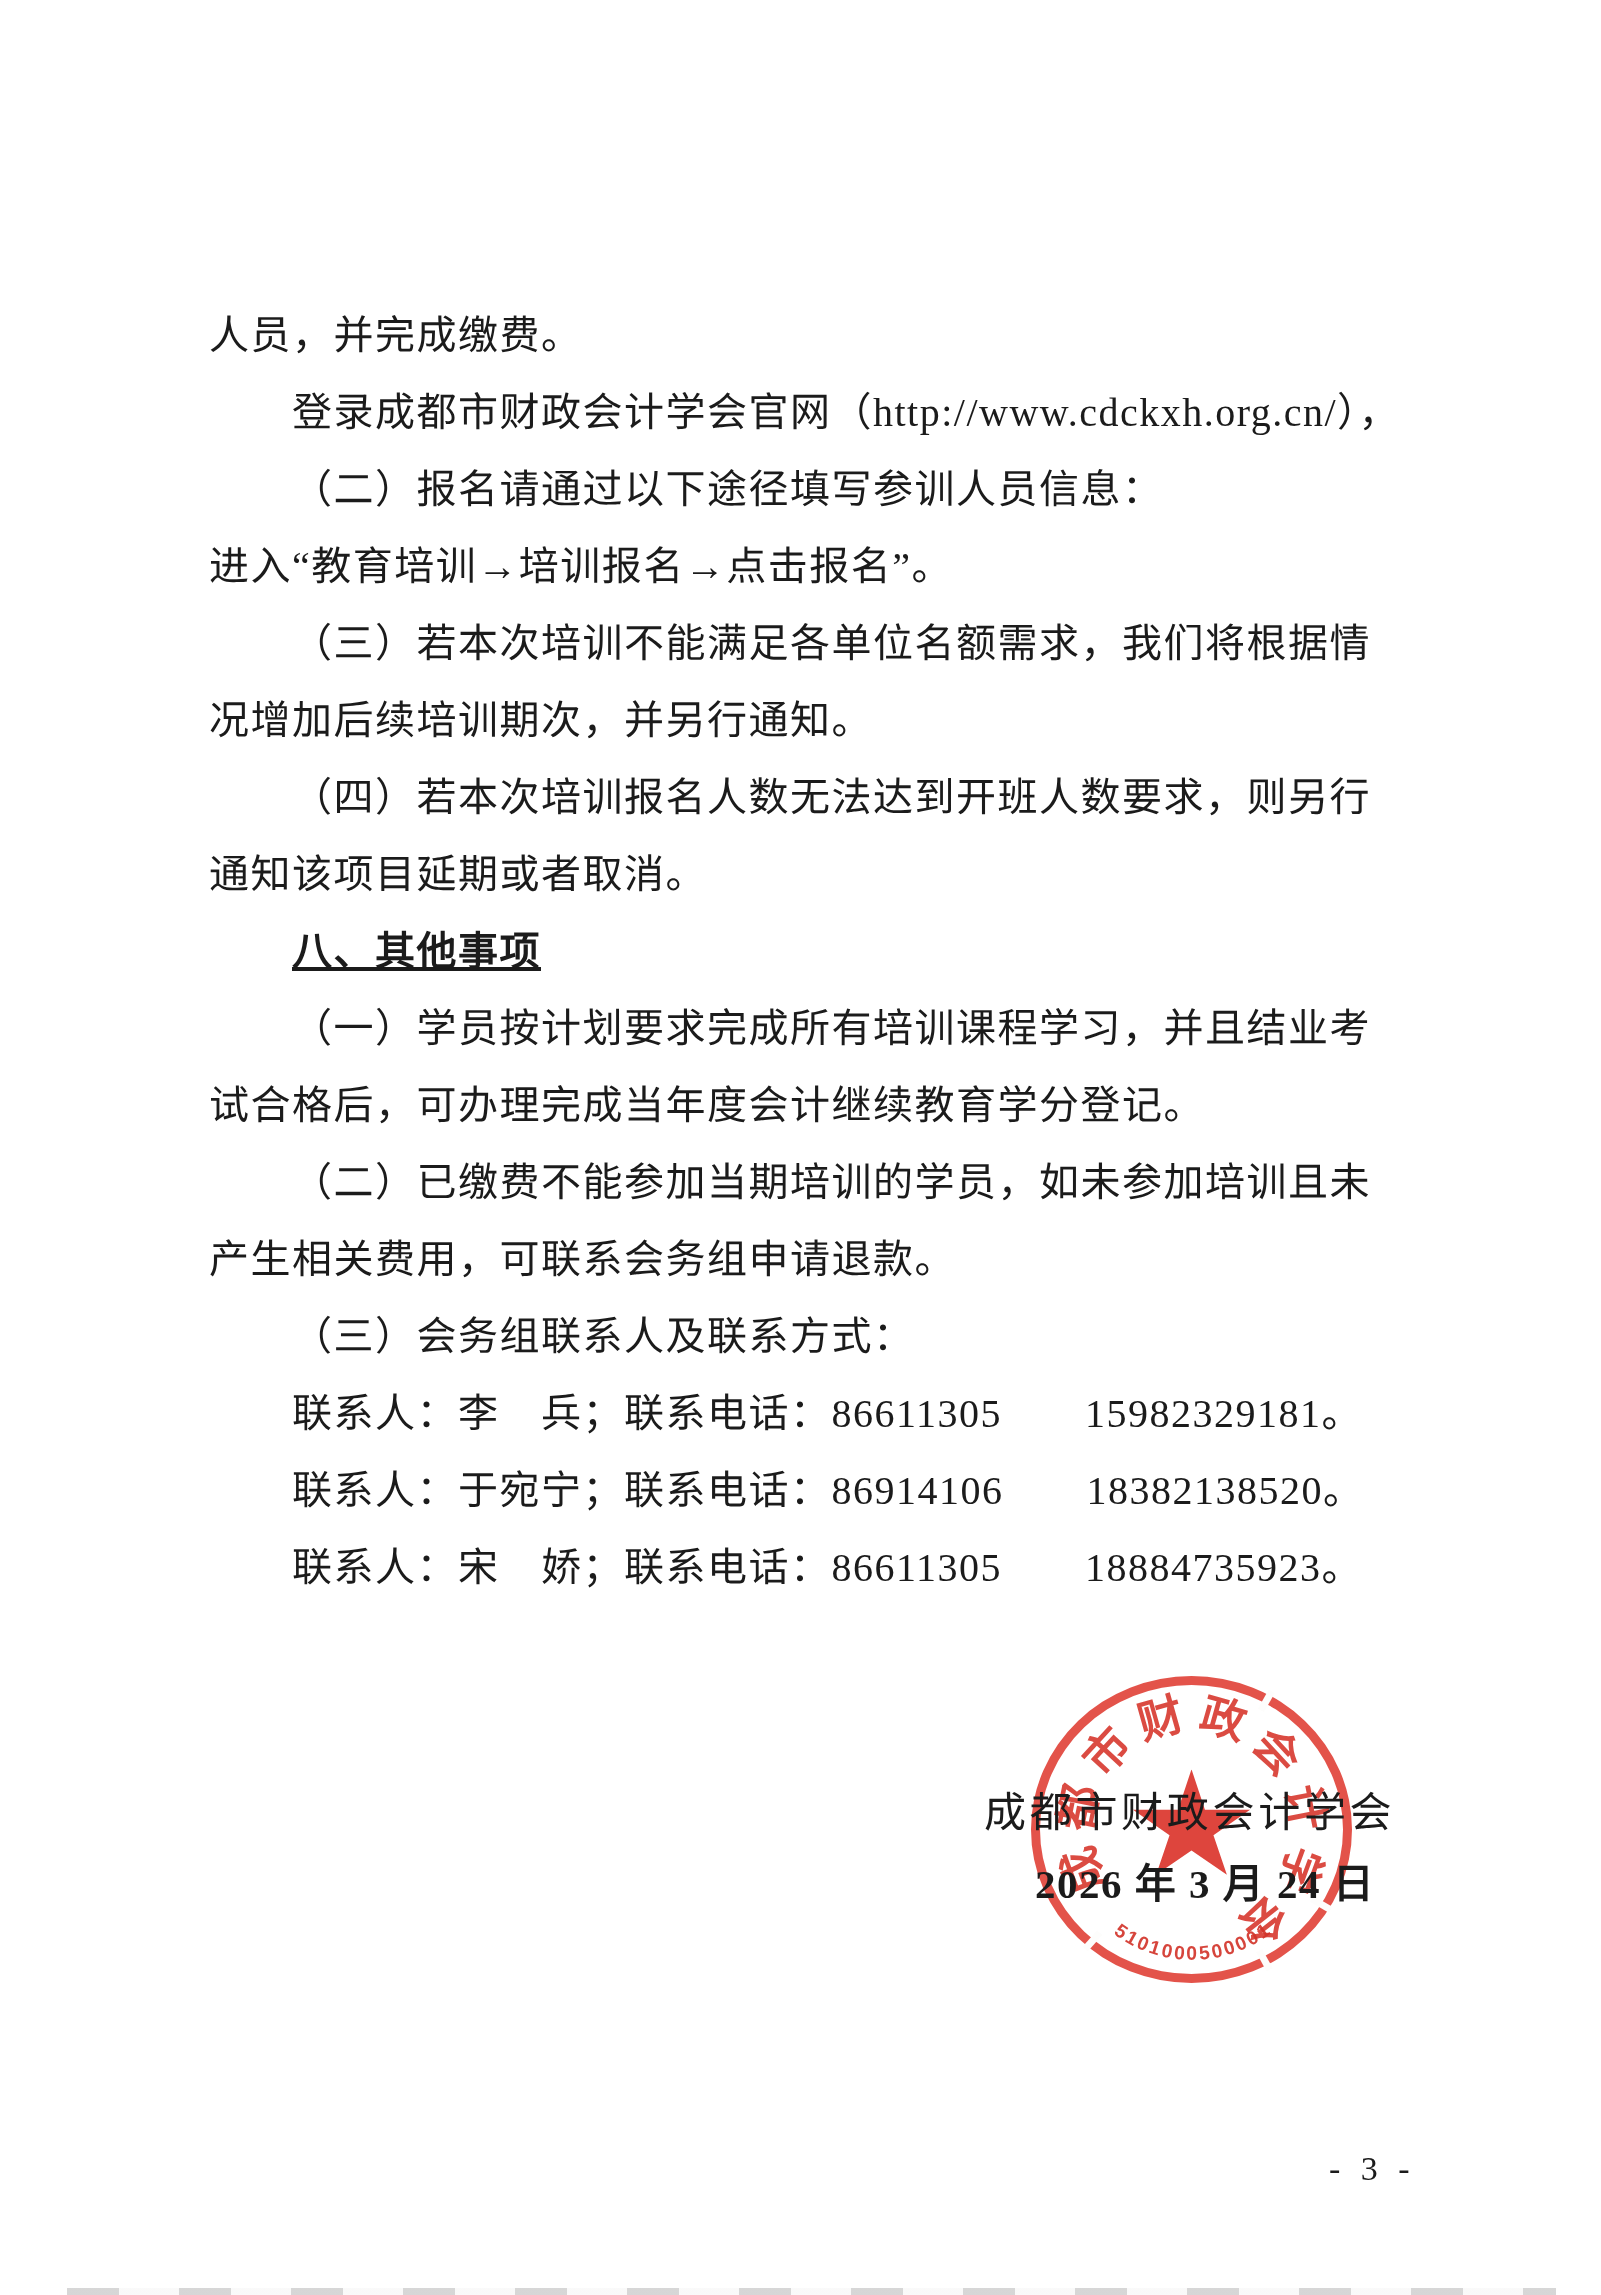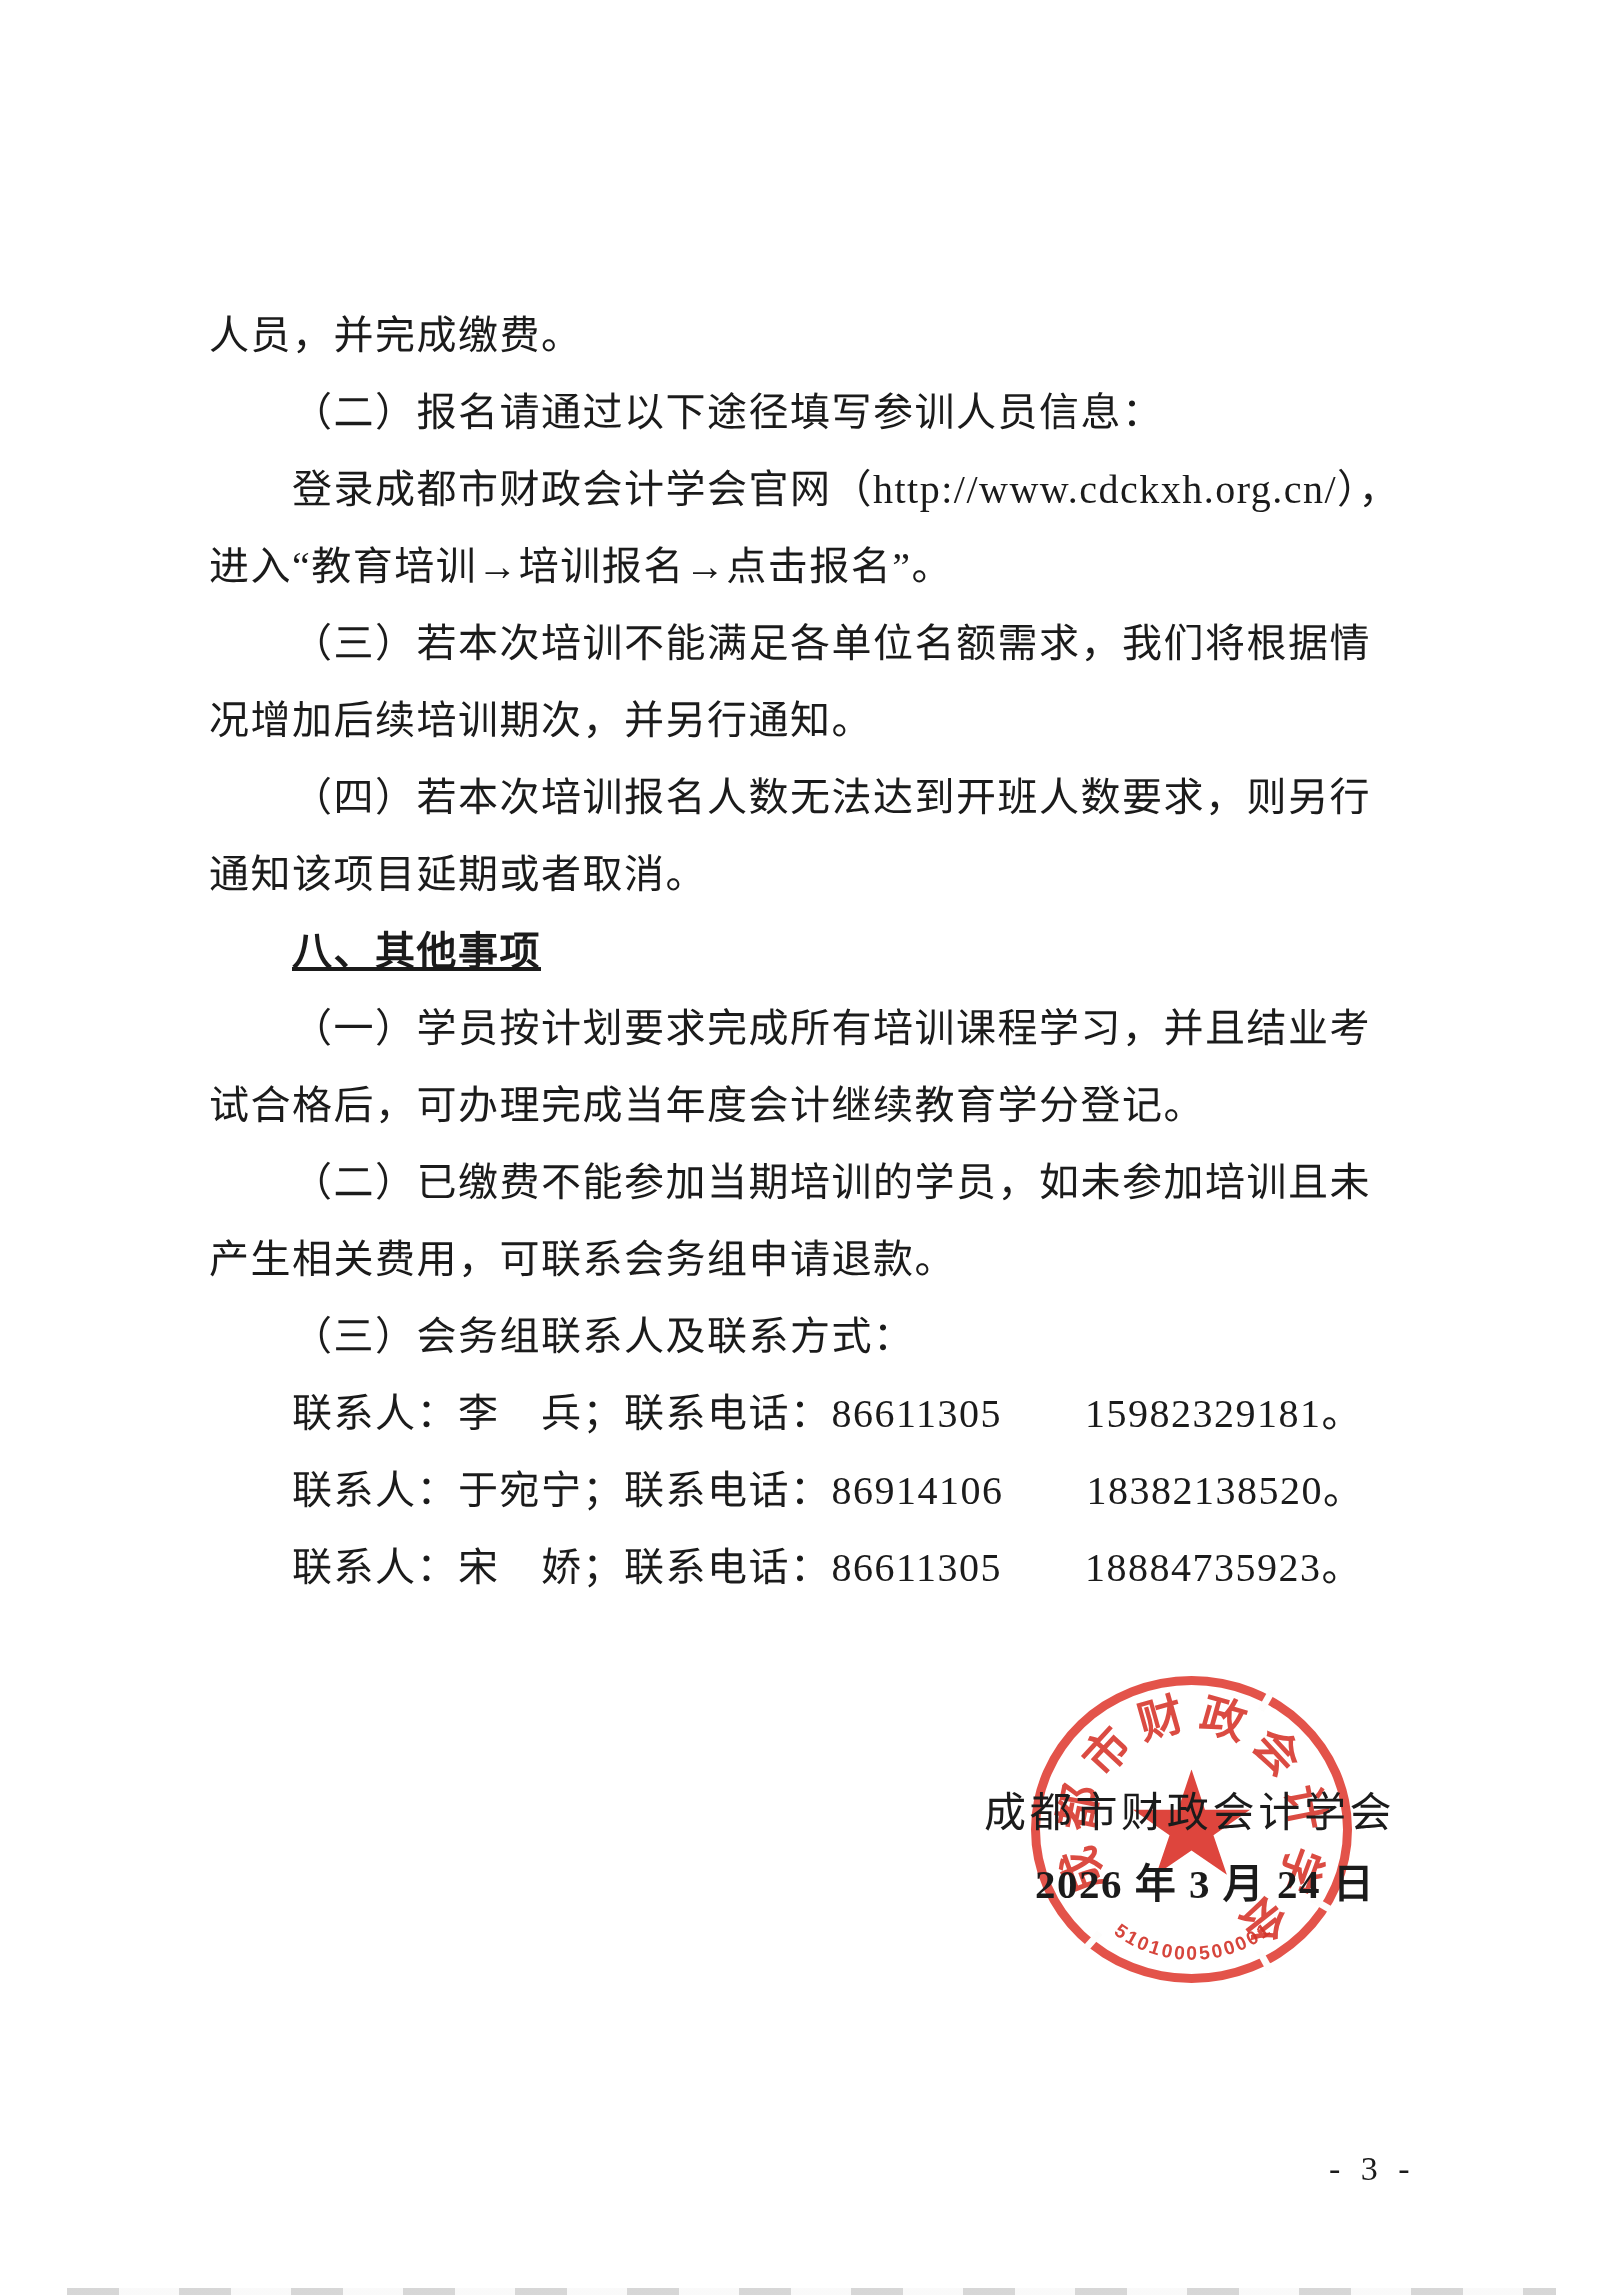--- a/index.html
+++ b/index.html
@@ -123,22 +123,22 @@
     z-index:1;
   }
 </style>
 </head>
 <body>
 
 <div class="page">
 
   <main class="body-text">
     <div class="line">人员，并完成缴费。</div>
+    <div class="line indent">登录成都市财政会计学会官网（http://www.cdckxh.org.cn/），</div>
     <div class="line indent">（二）报名请通过以下途径填写参训人员信息：</div>
-    <div class="line indent">登录成都市财政会计学会官网（http://www.cdckxh.org.cn/），</div>
     <div class="line">进入“教育培训→培训报名→点击报名”。</div>
     <div class="line indent">（三）若本次培训不能满足各单位名额需求，我们将根据情</div>
     <div class="line">况增加后续培训期次，并另行通知。</div>
     <div class="line indent">（四）若本次培训报名人数无法达到开班人数要求，则另行</div>
     <div class="line">通知该项目延期或者取消。</div>
     <div class="line indent heading">八、其他事项</div>
     <div class="line indent">（一）学员按计划要求完成所有培训课程学习，并且结业考</div>
     <div class="line">试合格后，可办理完成当年度会计继续教育学分登记。</div>
     <div class="line indent">（二）已缴费不能参加当期培训的学员，如未参加培训且未</div>
     <div class="line">产生相关费用，可联系会务组申请退款。</div>

